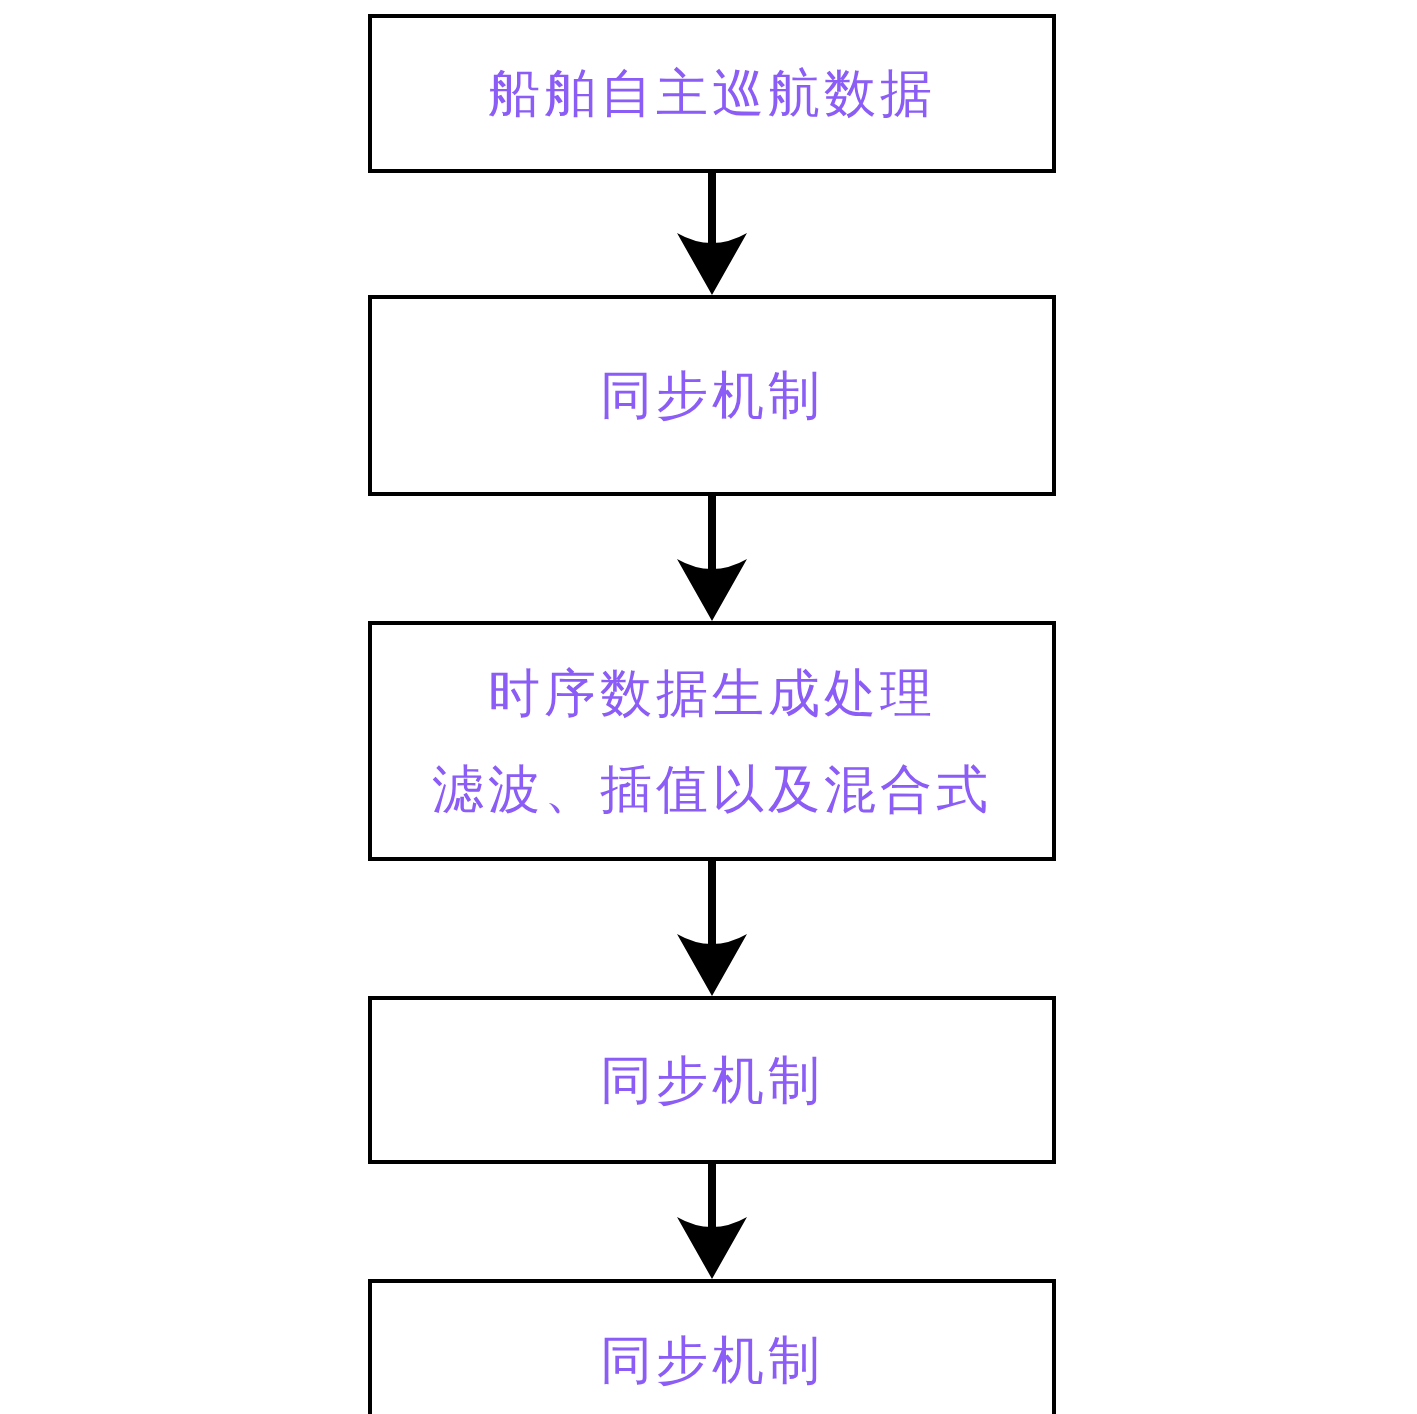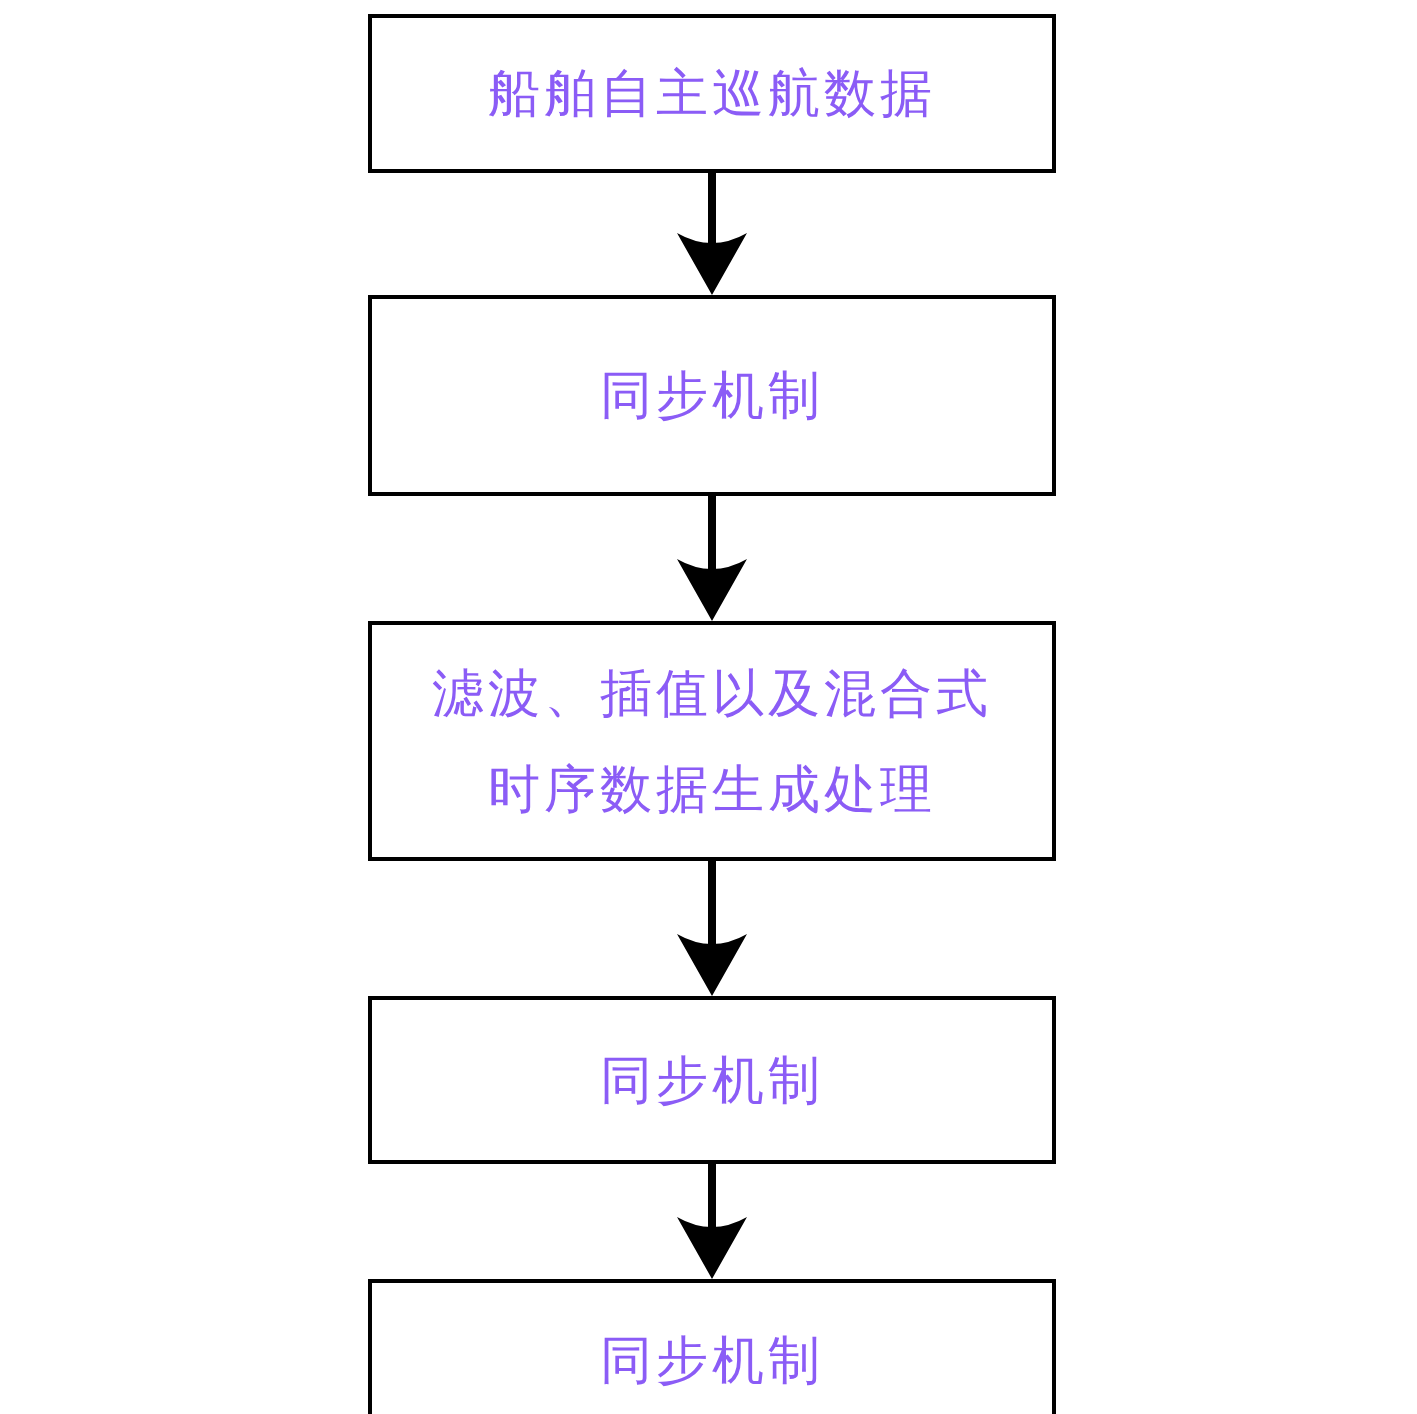--- a/index.html
+++ b/index.html
@@ -91,22 +91,22 @@
     </div>
 
     <div class="arrow arrow-2">
       <div class="stem"></div>
       <svg width="70" height="62" viewBox="0 0 70 62">
         <path d="M0,0 Q35,20 70,0 L35,62 Z" fill="#000000"></path>
       </svg>
     </div>
 
     <div class="node node-3">
+      <span class="label-line">时序数据生成处理</span>
       <span class="label-line">滤波、插值以及混合式</span>
-      <span class="label-line">时序数据生成处理</span>
     </div>
 
     <div class="arrow arrow-3">
       <div class="stem"></div>
       <svg width="70" height="62" viewBox="0 0 70 62">
         <path d="M0,0 Q35,20 70,0 L35,62 Z" fill="#000000"></path>
       </svg>
     </div>
 
     <div class="node node-4">

